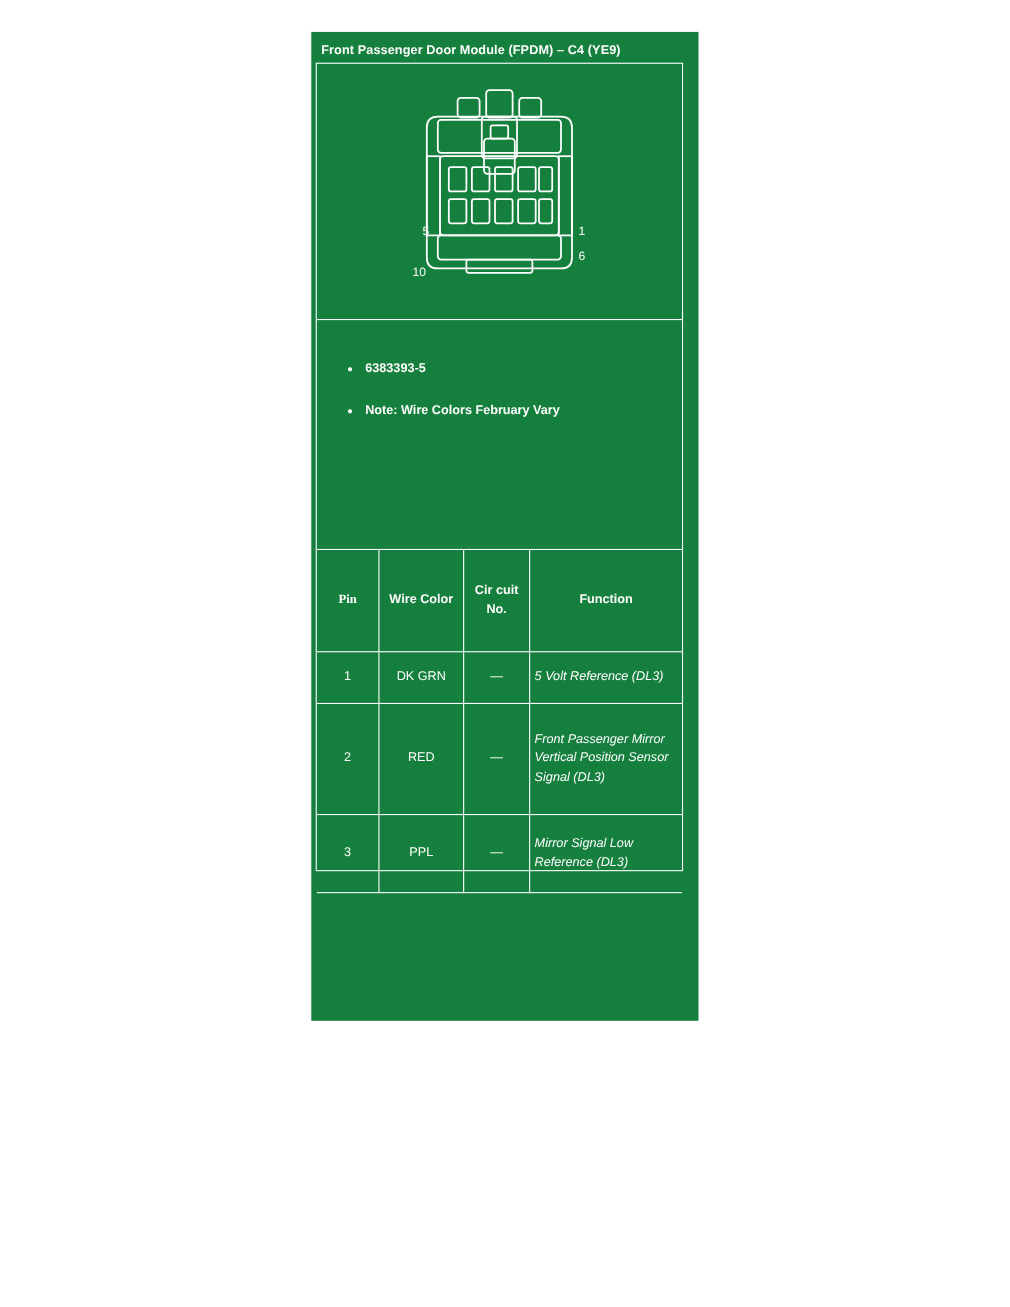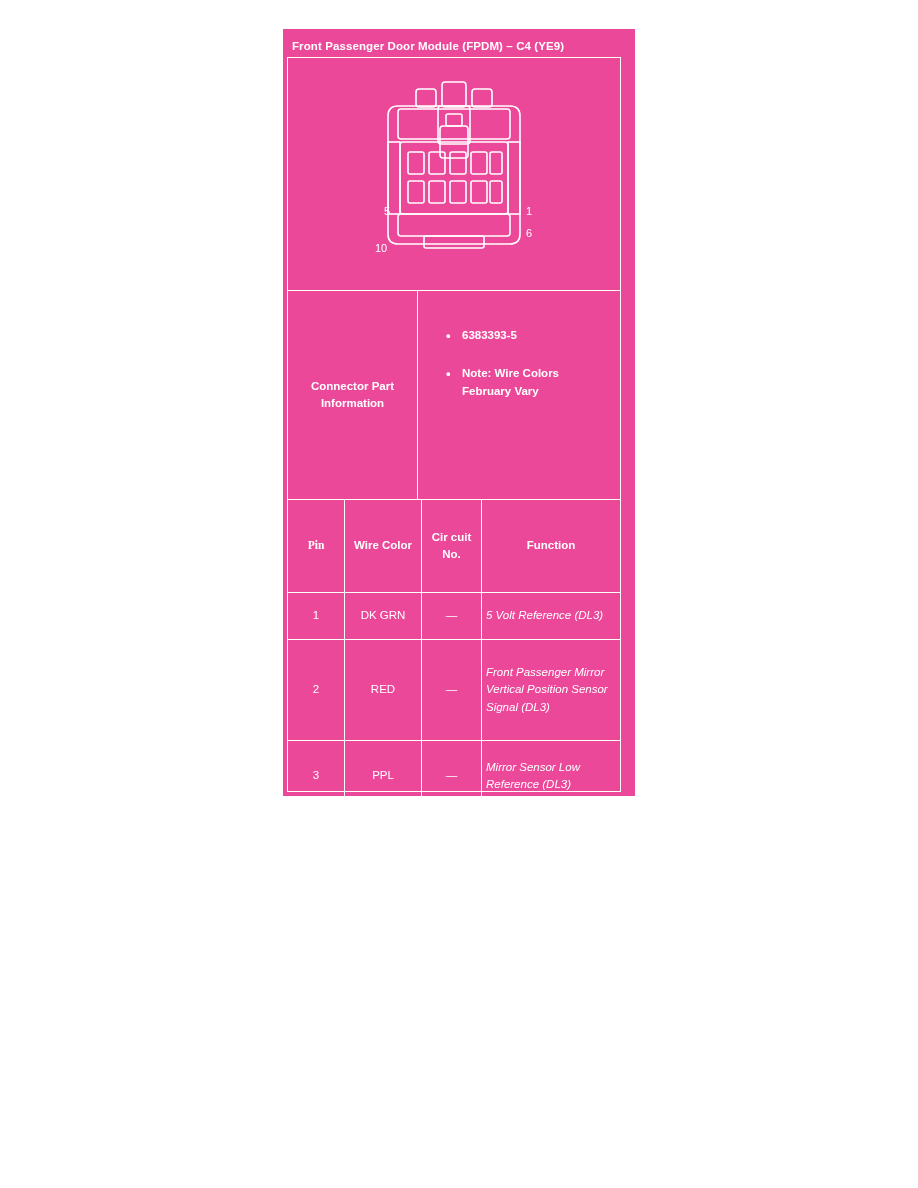--- a/index.html
+++ b/index.html
@@ -18,22 +18,22 @@
     left: 0; top: 0;
     width: 918px;
     height: 1188px;
     background: #ffffff;
   }
   .doc-card {
     position: absolute;
     left: 283px;
     top: 29px;
     width: 352px;
-    height: 767px;
-    background: #ec4899;
+    height: 899px;
+    background: #15803d;
     box-sizing: border-box;
   }
   .title-bar {
     position: absolute;
     left: 4px;
     top: 6px;
     width: 344px;
     height: 22px;
     color: #ffffff;
     font-size: 11.5px;
@@ -217,21 +217,20 @@
             <rect x="136" y="105" width="12" height="22" rx="2"></rect>
           </g>
         </svg>
         <span class="pin-label pl-5">5</span>
         <span class="pin-label pl-10">10</span>
         <span class="pin-label pl-1">1</span>
         <span class="pin-label pl-6">6</span>
       </div>
 
       <div class="info-row">
-        <div class="info-label-cell">Connector Part Information</div>
         <div class="info-list-cell">
           <ul>
             <li>6383393-5</li>
             <li>Note: Wire Colors February Vary</li>
           </ul>
         </div>
       </div>
 
       <table class="pin-table">
         <thead>
@@ -252,20 +251,20 @@
           <tr class="r2">
             <td>2</td>
             <td>RED</td>
             <td>—</td>
             <td class="func">Front Passenger Mirror Vertical Position Sensor Signal (DL3)</td>
           </tr>
           <tr class="r3">
             <td>3</td>
             <td>PPL</td>
             <td>—</td>
-            <td class="func">Mirror Sensor Low Reference (DL3)</td>
+            <td class="func">Mirror Signal Low Reference (DL3)</td>
           </tr>
         </tbody>
       </table>
 
     </div>
   </div>
 </div>
 
 </body></html>

